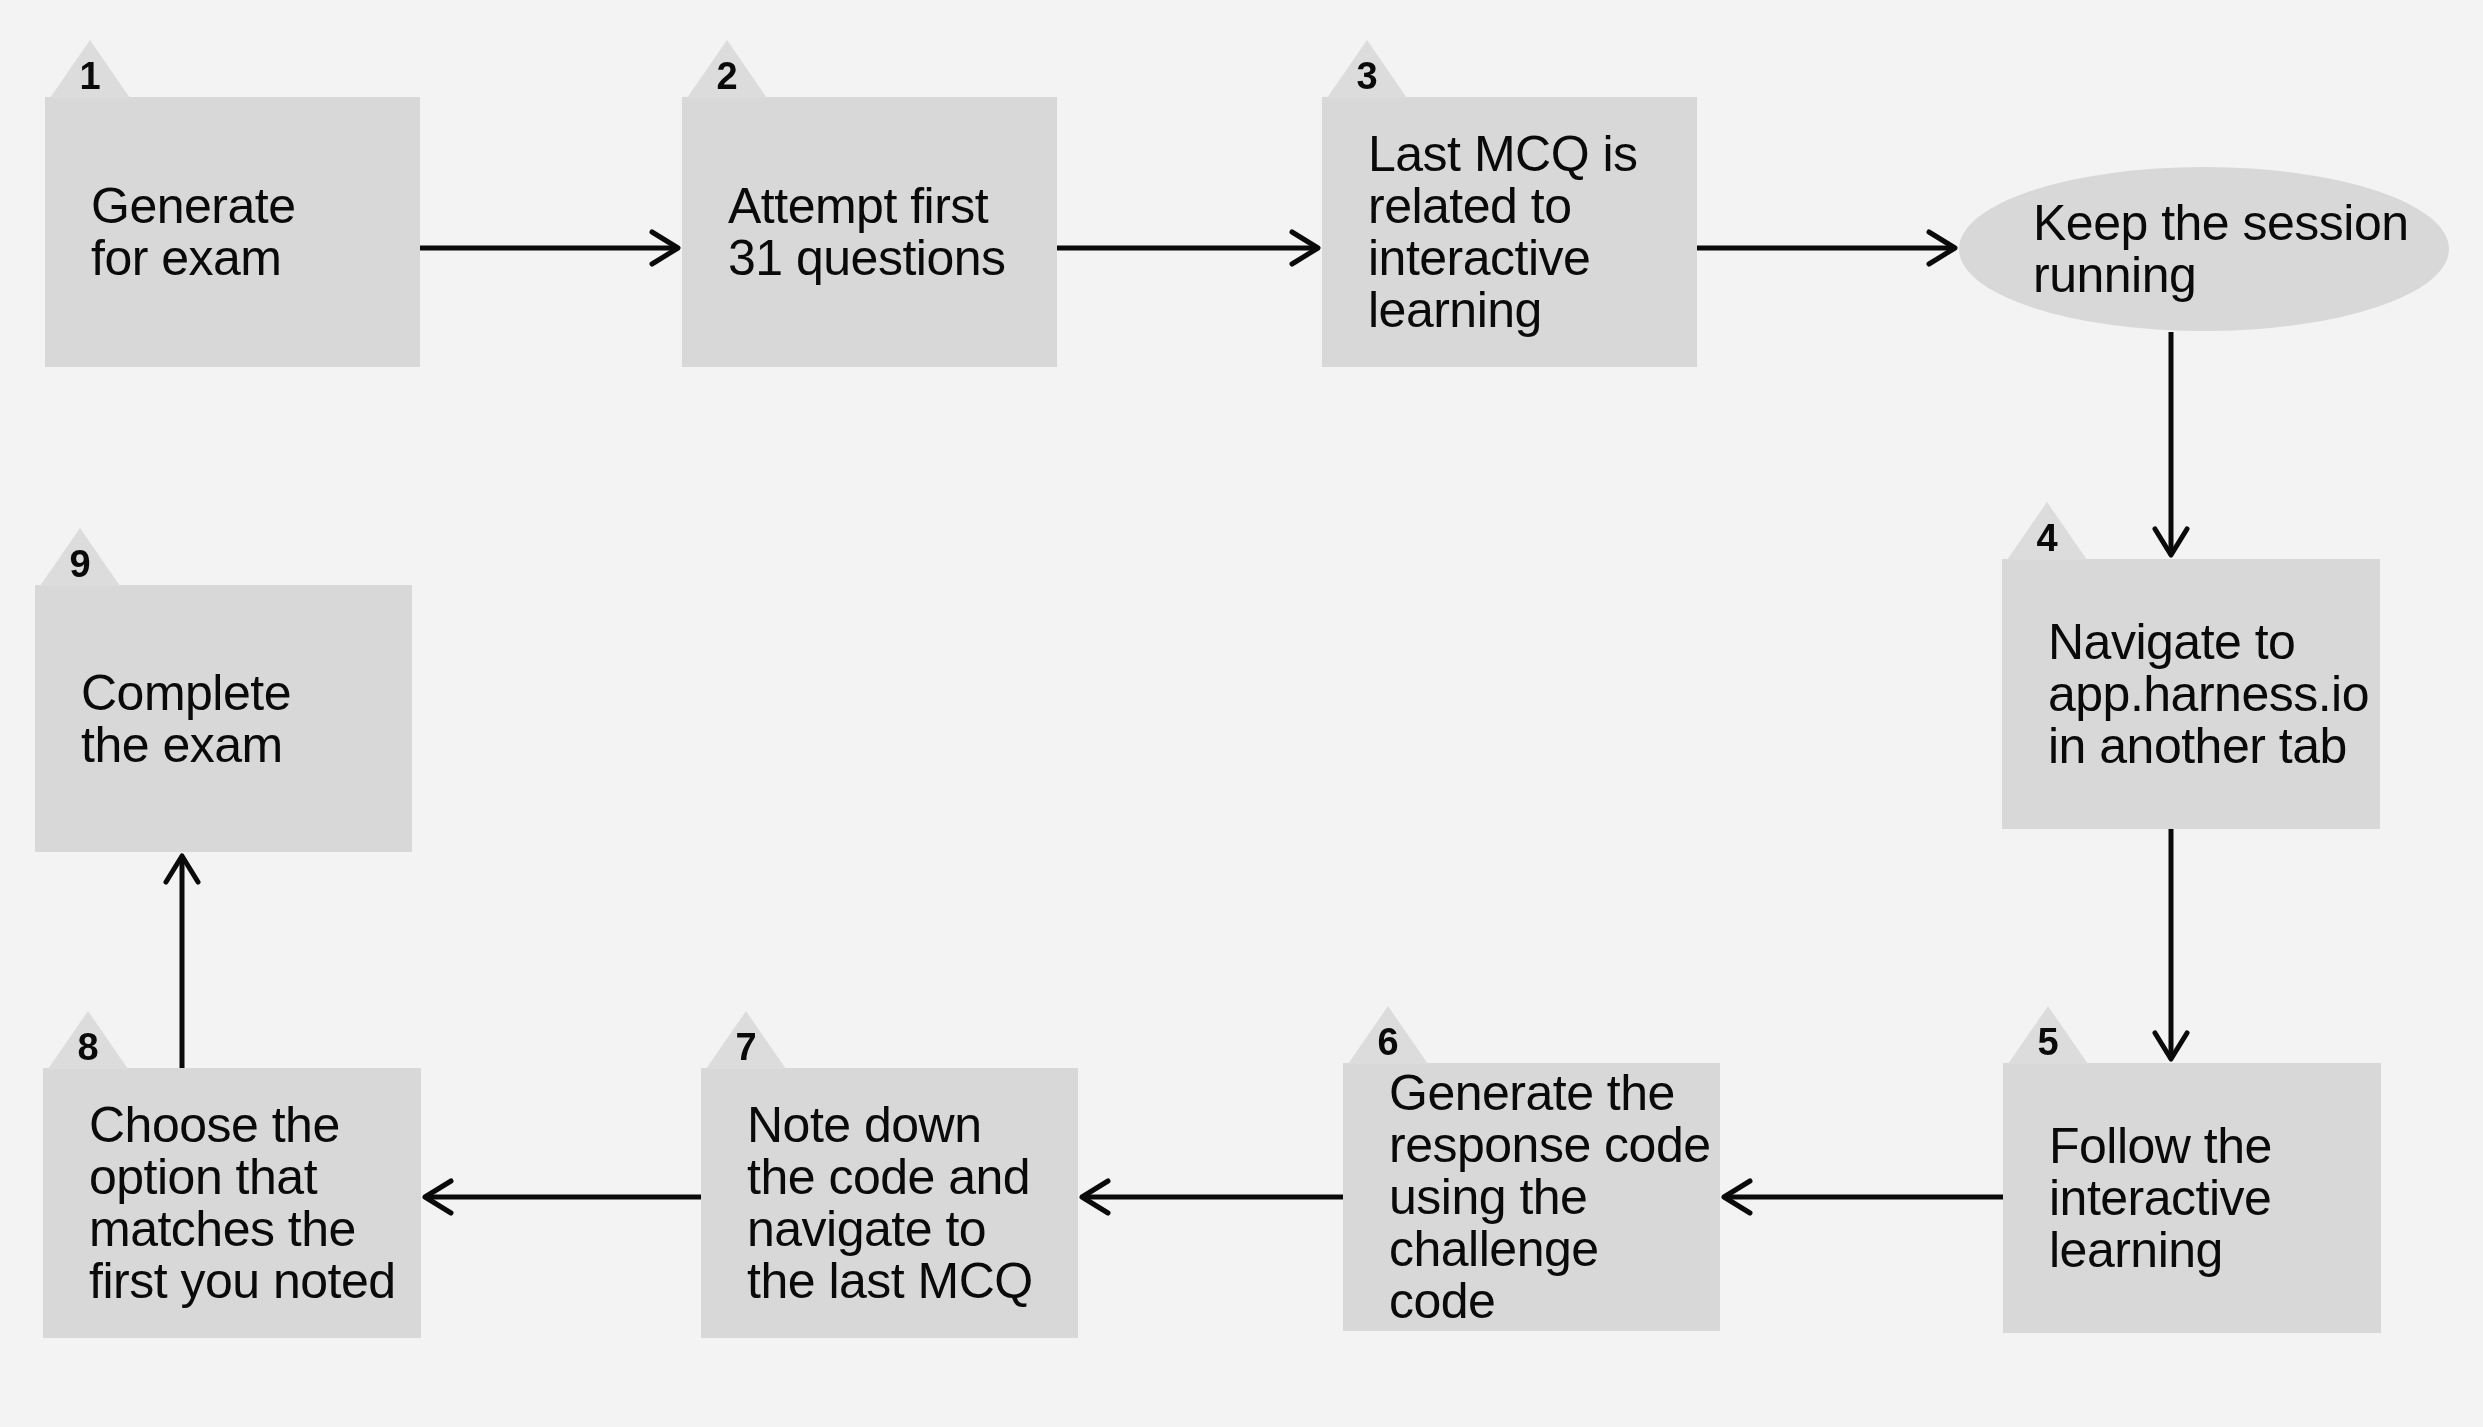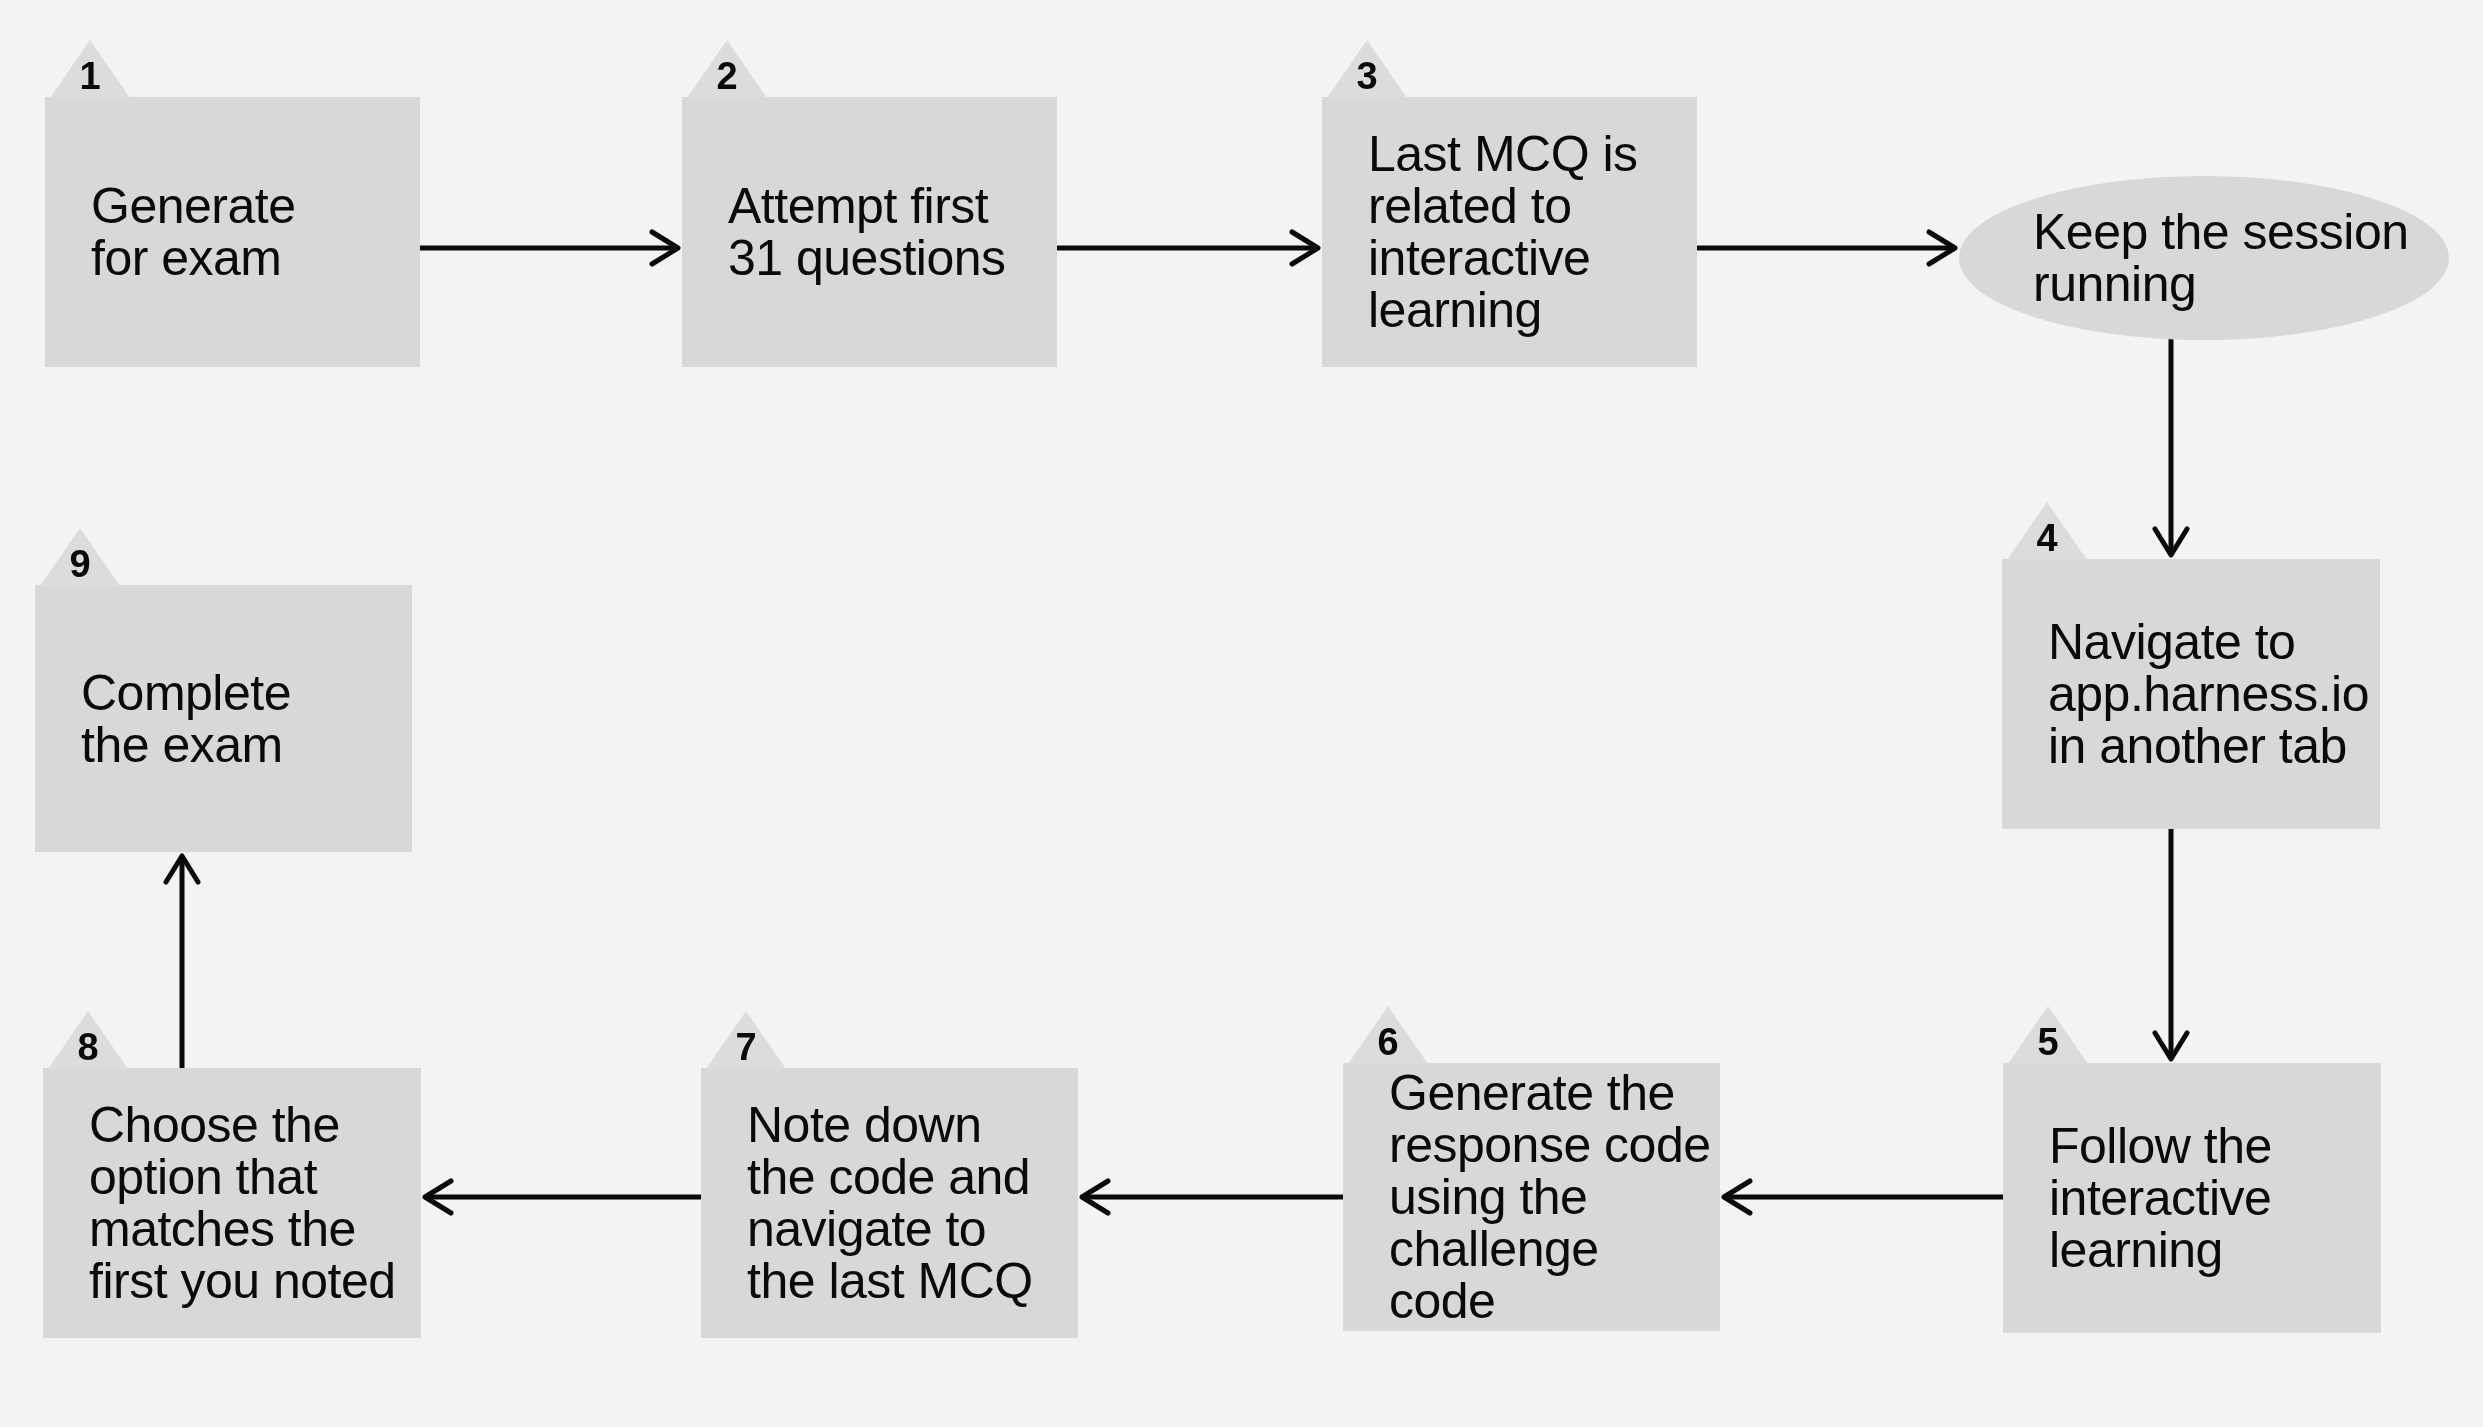--- a/index.html
+++ b/index.html
@@ -62,21 +62,21 @@
   .badge span {
     font-weight: 700;
     font-size: 38px;
     line-height: 38px;
     padding-bottom: 3px;
   }
   
   .n1   { left: 45px;   top: 97px;   width: 375px; height: 270px; }
   .n2   { left: 682px;  top: 97px;   width: 375px; height: 270px; }
   .n3   { left: 1322px; top: 97px;   width: 375px; height: 270px; }
-  .nkeep{ left: 1959px; top: 176px;  width: 490px; height: 164px; }
+  .nkeep{ left: 1959px; top: 167px;  width: 490px; height: 164px; }
   .n4   { left: 2002px; top: 559px;  width: 378px; height: 270px; }
   .n5   { left: 2003px; top: 1063px; width: 378px; height: 270px; }
   .n6   { left: 1343px; top: 1063px; width: 377px; height: 268px; }
   .n7   { left: 701px;  top: 1068px; width: 377px; height: 270px; }
   .n8   { left: 43px;   top: 1068px; width: 378px; height: 270px; }
   .n9   { left: 35px;   top: 585px;  width: 377px; height: 267px; }
 </style>
 </head>
 <body>
 

